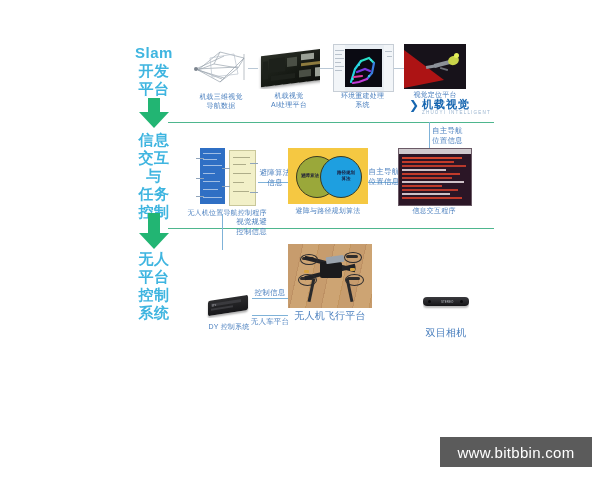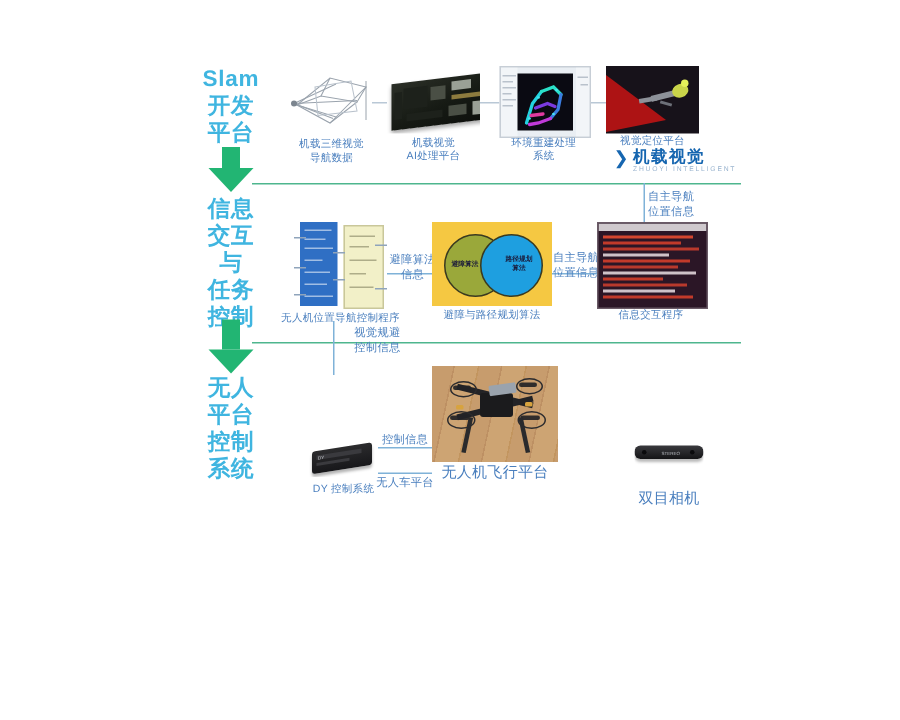--- a/index.html
+++ b/index.html
@@ -175,20 +175,21 @@
   .ugv-plate{position:absolute;background:#2a2a2e;}
   .ugv-sens{position:absolute;background:#3d3d42;border-radius:1px;}
 
   .cap.big{font-size:10px;line-height:11px;font-family:Liberation Mono, monospace;}
 </style>
 </head>
 <body>
 
 <div class="stage">
 
+  <div class="badge" id="site-badge">www.bitbbin.com</div>
 
   <div class="stage-label" id="stage-label-1" style="white-space:pre-line;">Slam
 开发
 平台</div>
   <div class="arrow" id="arrow-1">
     <div class="shaft"></div>
       <div class="head"></div>
   </div>
   <div class="stage-label" id="stage-label-2" style="white-space:pre-line;">信息
 交互

